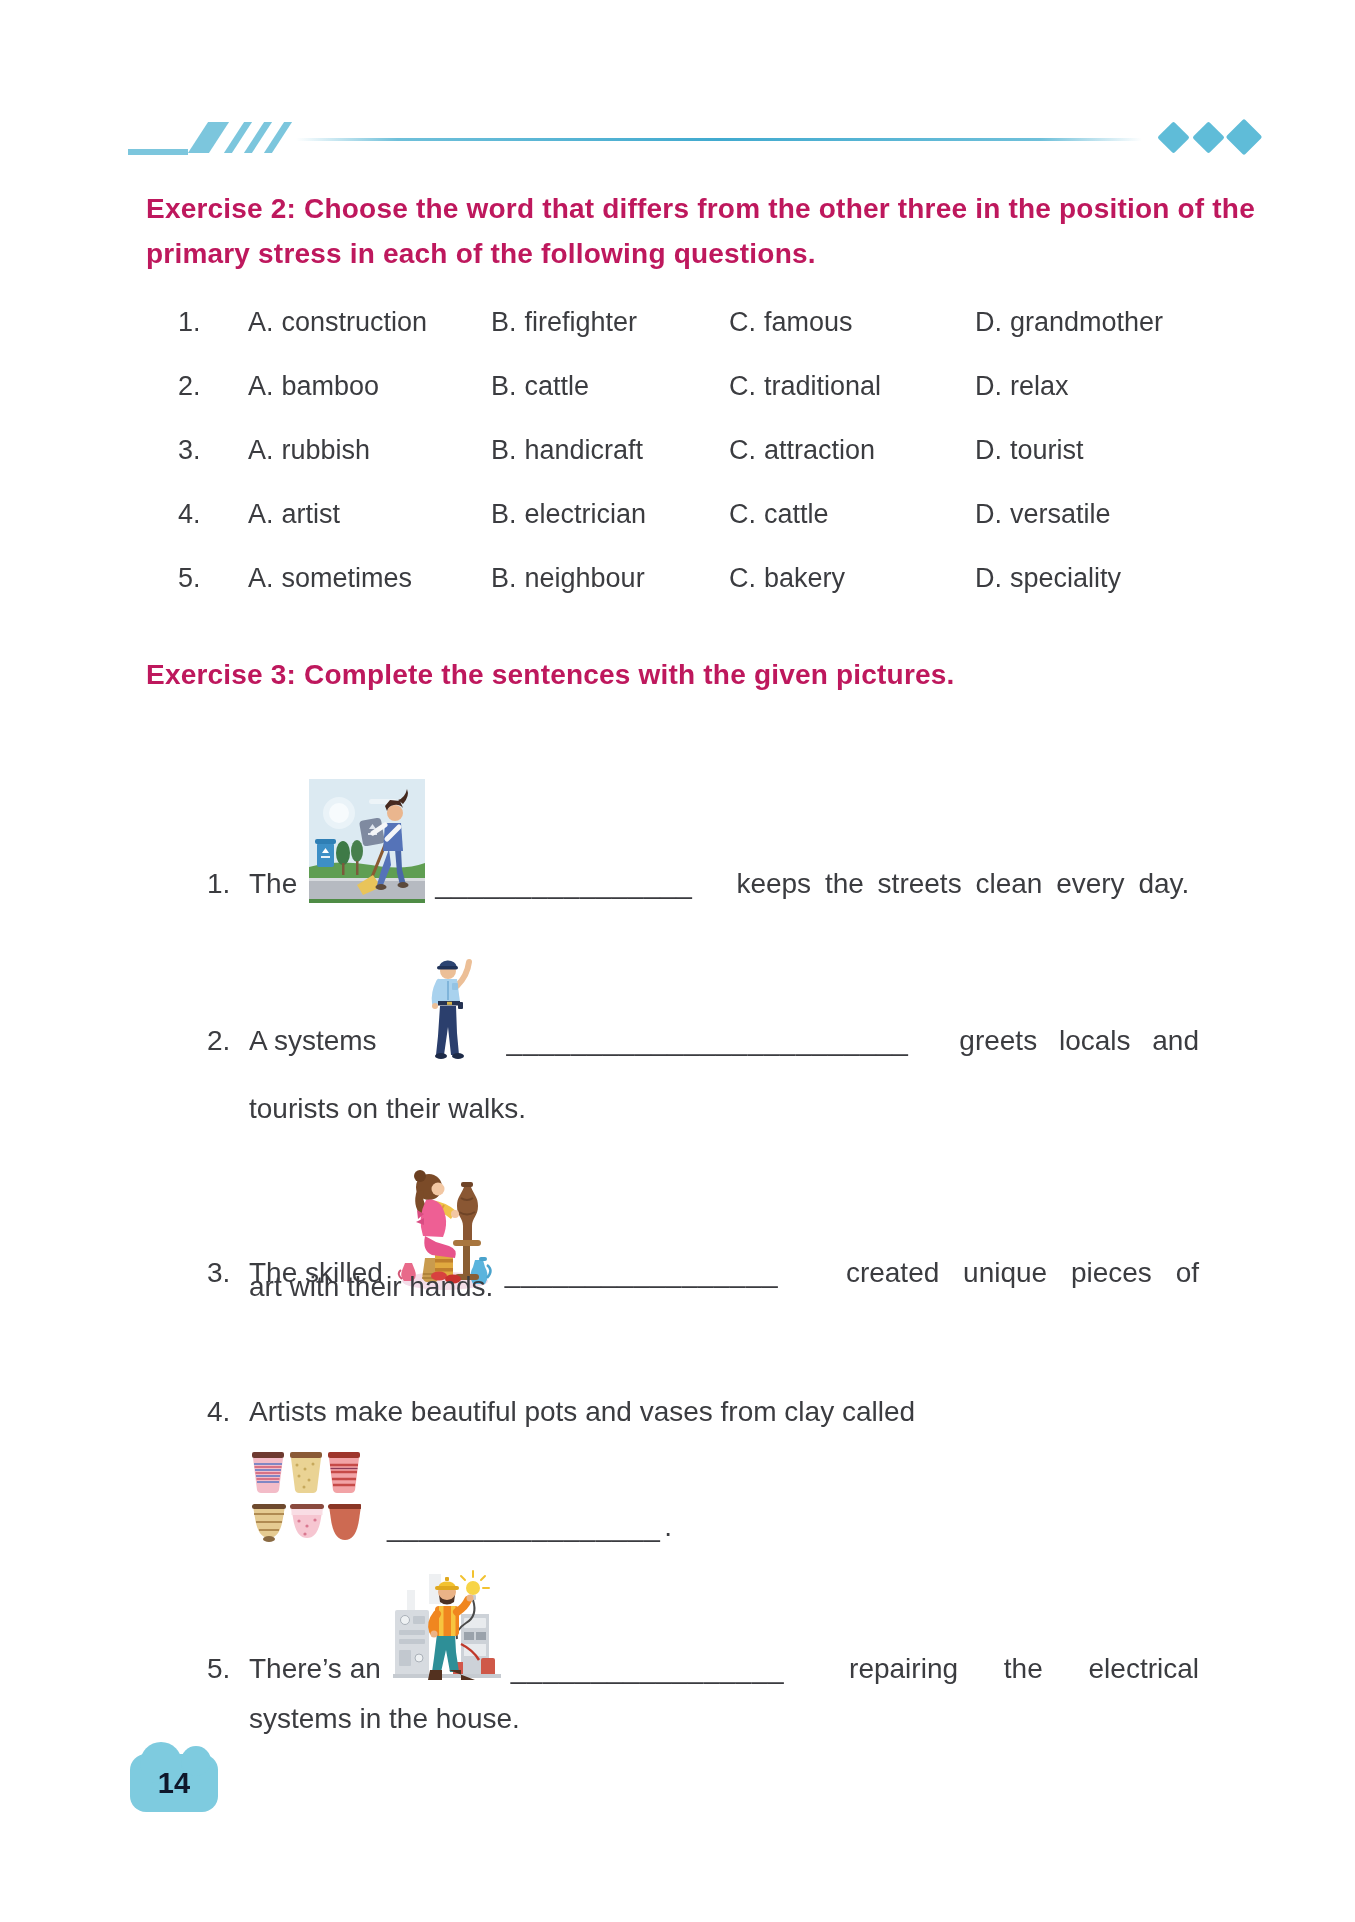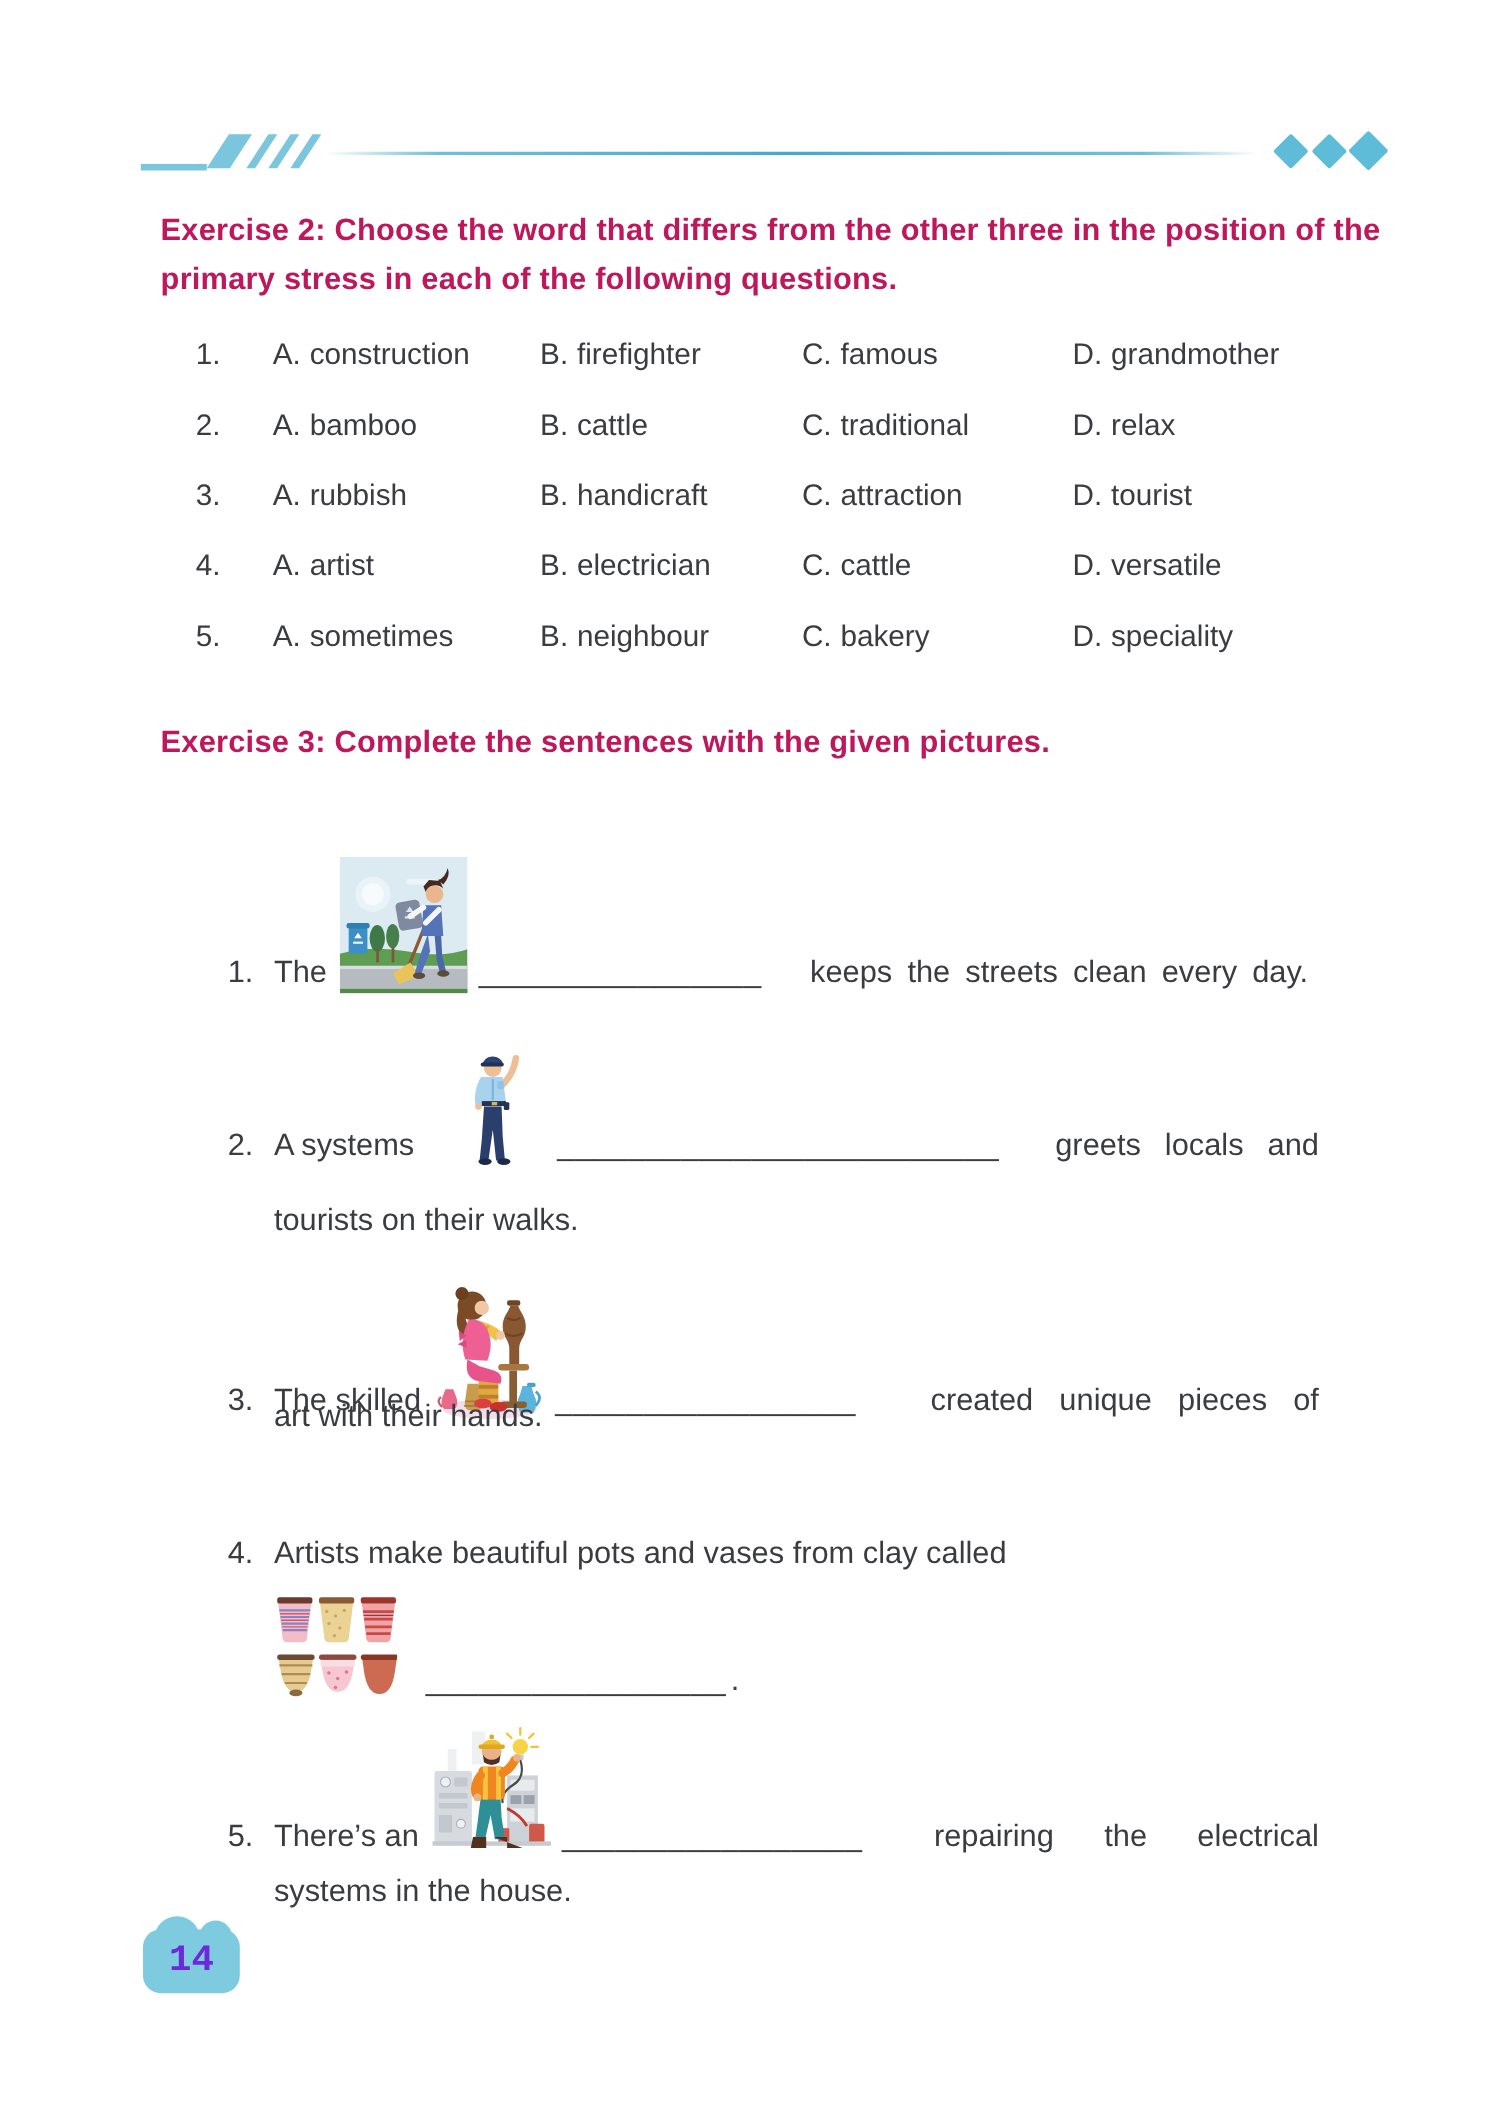--- a/index.html
+++ b/index.html
@@ -83,22 +83,22 @@
   }
   .badge::before {
     content:""; position:absolute; left:10px; top:-12px; width:42px; height:42px;
     border-radius:50%; background:#7ecbdf;
   }
   .badge::after {
     content:""; position:absolute; right:7px; top:-8px; width:30px; height:30px;
     border-radius:50%; background:#7ecbdf;
   }
   .badge span {
-    position:relative; z-index:1; color:#6d28d9; font-weight:bold; font-size:34px;
-    font-family:Liberation Mono, monospace;
+    position:relative; z-index:1; color:#0f172a; font-weight:bold; font-size:29px;
+    font-family:Liberation Sans, sans-serif;
   }
 </style>
 </head>
 <body>
 
 <div class="page">
 
   <div class="decor">
     <div class="decor-dash"></div>
     <div class="slash slash1"></div>

